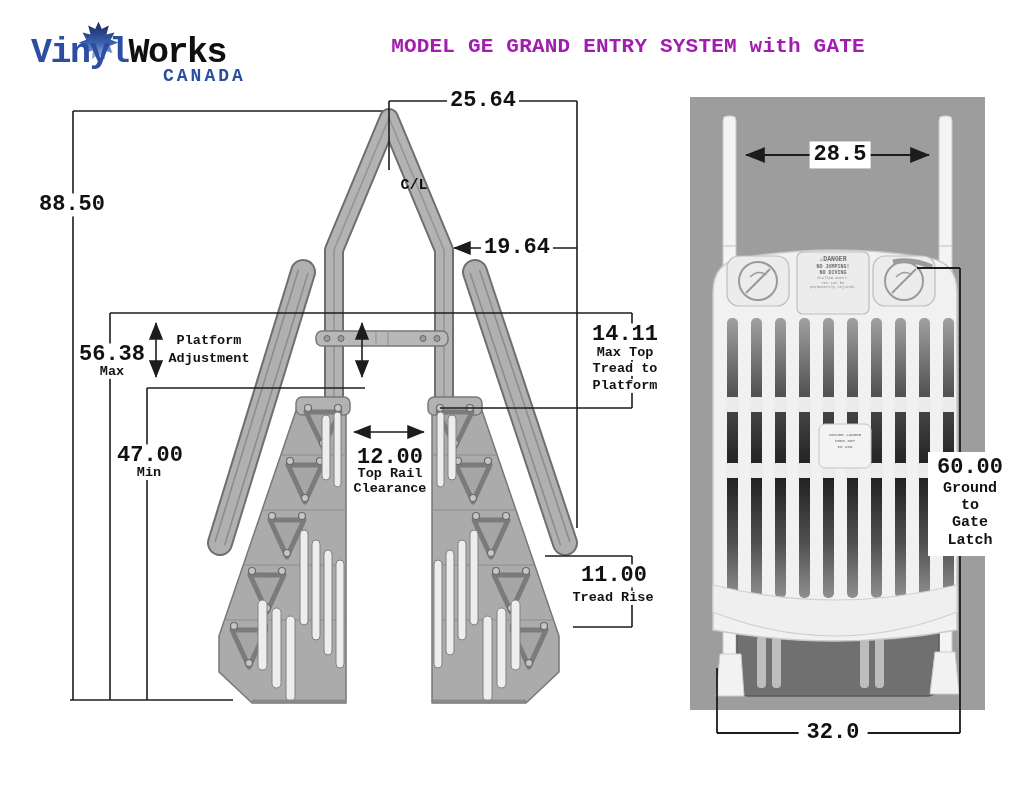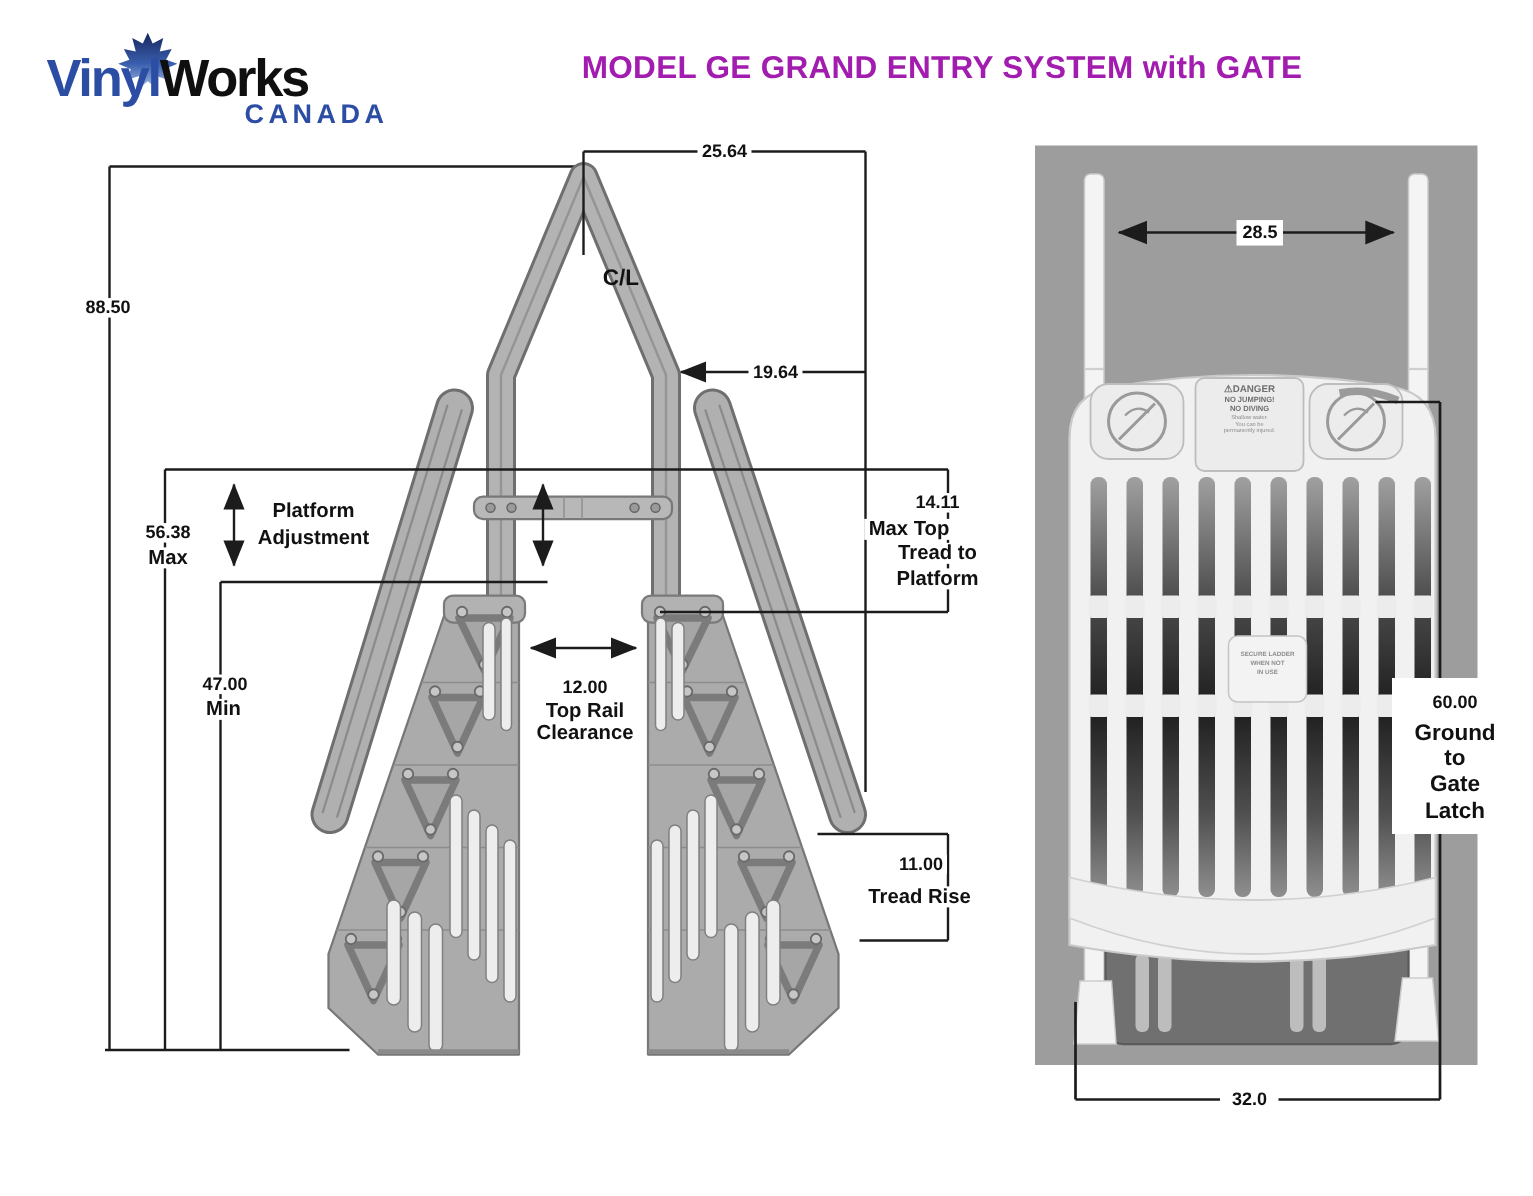--- a/index.html
+++ b/index.html
@@ -1,21 +1,21 @@
 <!DOCTYPE html>
 <html><head>
 <meta charset="utf-8">
 <style>
   html,body{margin:0;padding:0;background:#fff;}
   #page{position:relative;width:1022px;height:797px;background:#fff;overflow:hidden;
-        font-family:Liberation Sans, sans-serif;}
+        font-family:Liberation Mono, monospace;}
   svg{position:absolute;left:0;top:0;}
   .lbl{position:absolute;transform:translate(-50%,-50%);font-weight:bold;color:#111;
        white-space:nowrap;text-align:center;line-height:1.05;}
-  .num{font-size:12px;}
+  .num{font-size:22px;}
   .sub{font-size:13.5px;}
   .mid{font-size:15px;}
   .bg{background:#fff;padding:0 3px;}
   .title{position:absolute;left:628px;top:46px;transform:translate(-50%,-50%);
          font-size:21px;font-weight:bold;color:#a21caf;white-space:nowrap;letter-spacing:.2px;}
   .footerbox{position:absolute;left:22px;top:737px;width:356px;height:28px;border:1.3px solid #8a8a8a;
              display:flex;align-items:center;justify-content:center;font-size:15px;font-weight:bold;
              color:#0c0c0c;white-space:pre;}
   .logo-word{position:absolute;left:31px;top:33px;font-size:35px;font-weight:bold;
              letter-spacing:-1.5px;white-space:nowrap;}
@@ -307,21 +307,21 @@
   <div class="lbl num bg" style="left:112px;top:355px;">56.38</div>
   <div class="lbl sub bg" style="left:112px;top:372px;">Max</div>
   <div class="lbl num bg" style="left:150px;top:456px;">47.00</div>
   <div class="lbl sub bg" style="left:149px;top:473px;">Min</div>
   <div class="lbl sub" style="left:209px;top:341px;">Platform</div>
   <div class="lbl sub" style="left:209px;top:359px;">Adjustment</div>
   <div class="lbl num bg" style="left:483px;top:101px;">25.64</div>
   <div class="lbl mid" style="left:414px;top:186px;">C/L</div>
   <div class="lbl num bg" style="left:517px;top:248px;">19.64</div>
   <div class="lbl num bg" style="left:625px;top:335px;">14.11</div>
-  <div class="lbl sub bg" style="left:606px;top:353px;text-align:right;">Max Top</div>
+  <div class="lbl sub bg" style="left:625px;top:353px;text-align:right;">Max Top</div>
   <div class="lbl sub bg" style="left:625px;top:369px;">Tread to</div>
   <div class="lbl sub bg" style="left:625px;top:386px;">Platform</div>
   <div class="lbl num" style="left:390px;top:458px;">12.00</div>
   <div class="lbl sub" style="left:390px;top:474px;text-align:right;">Top Rail</div>
   <div class="lbl sub" style="left:390px;top:489px;">Clearance</div>
   <div class="lbl num bg" style="left:614px;top:576px;">11.00</div>
   <div class="lbl sub bg" style="left:613px;top:598px;">Tread Rise</div>
 
   <div class="lbl num bg" style="left:840px;top:155px;padding:2px 4px;">28.5</div>
   <div class="lbl num" style="left:970px;top:468px;">60.00</div>

